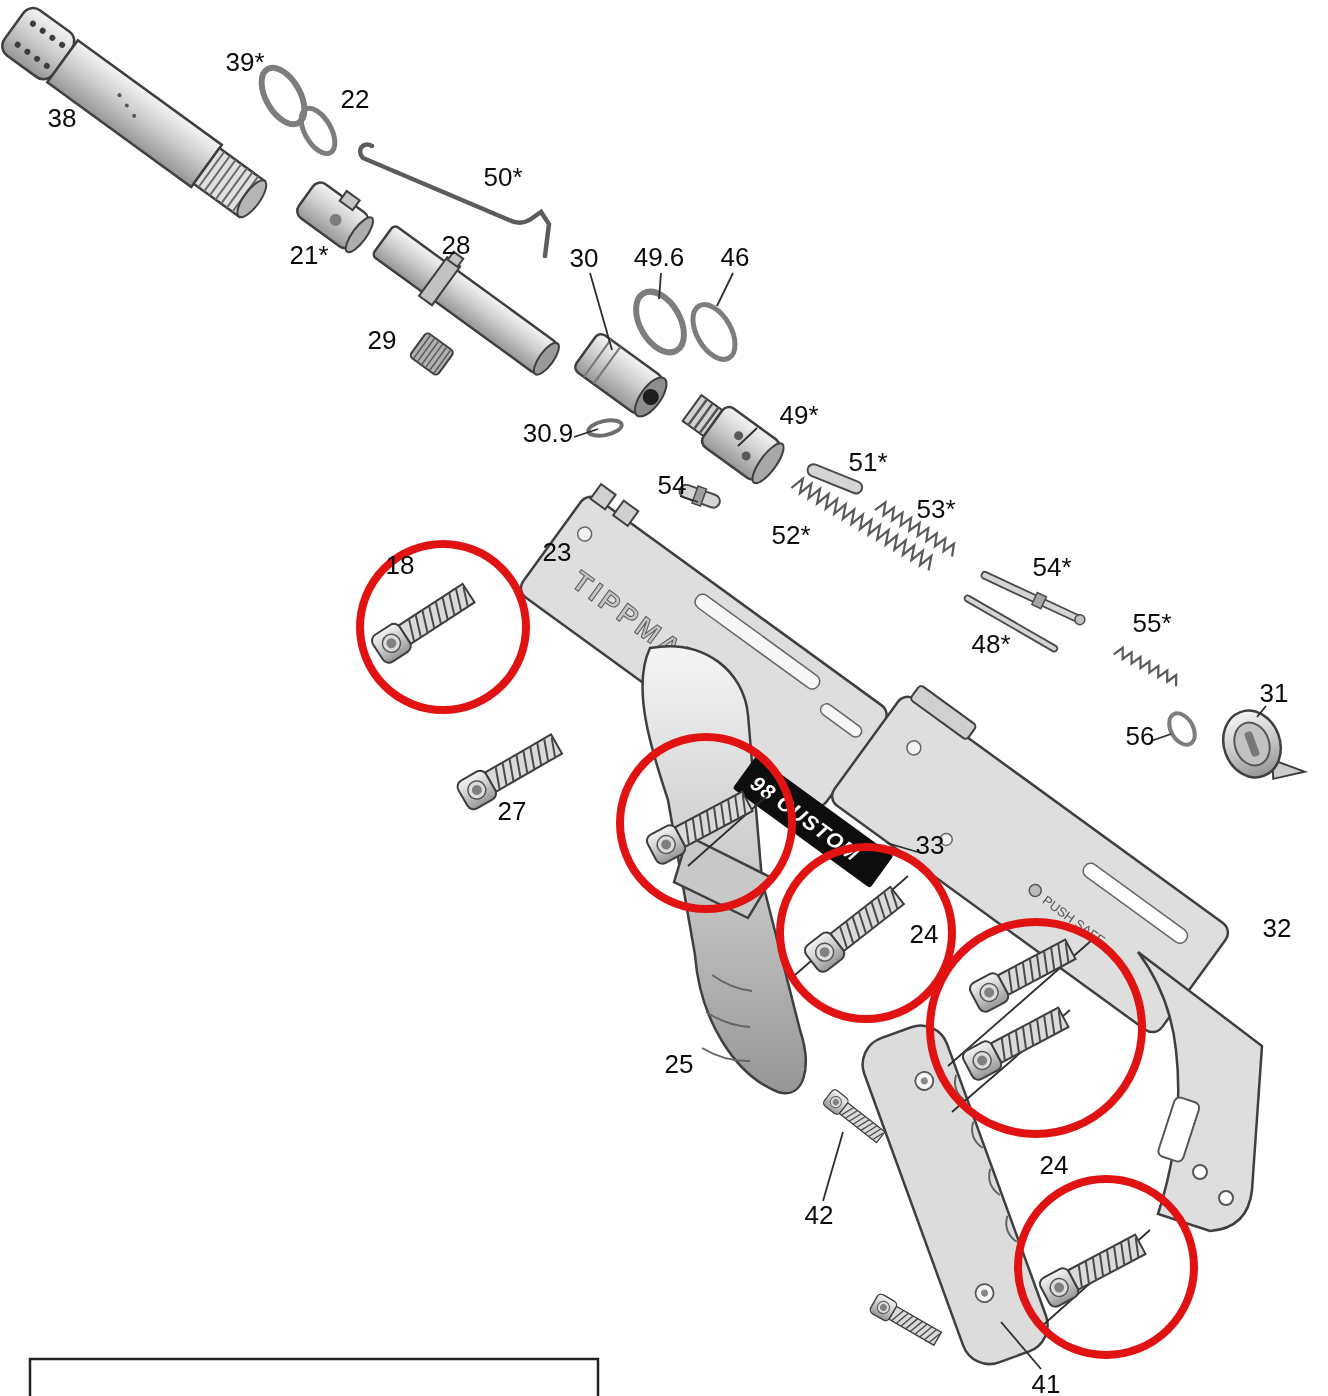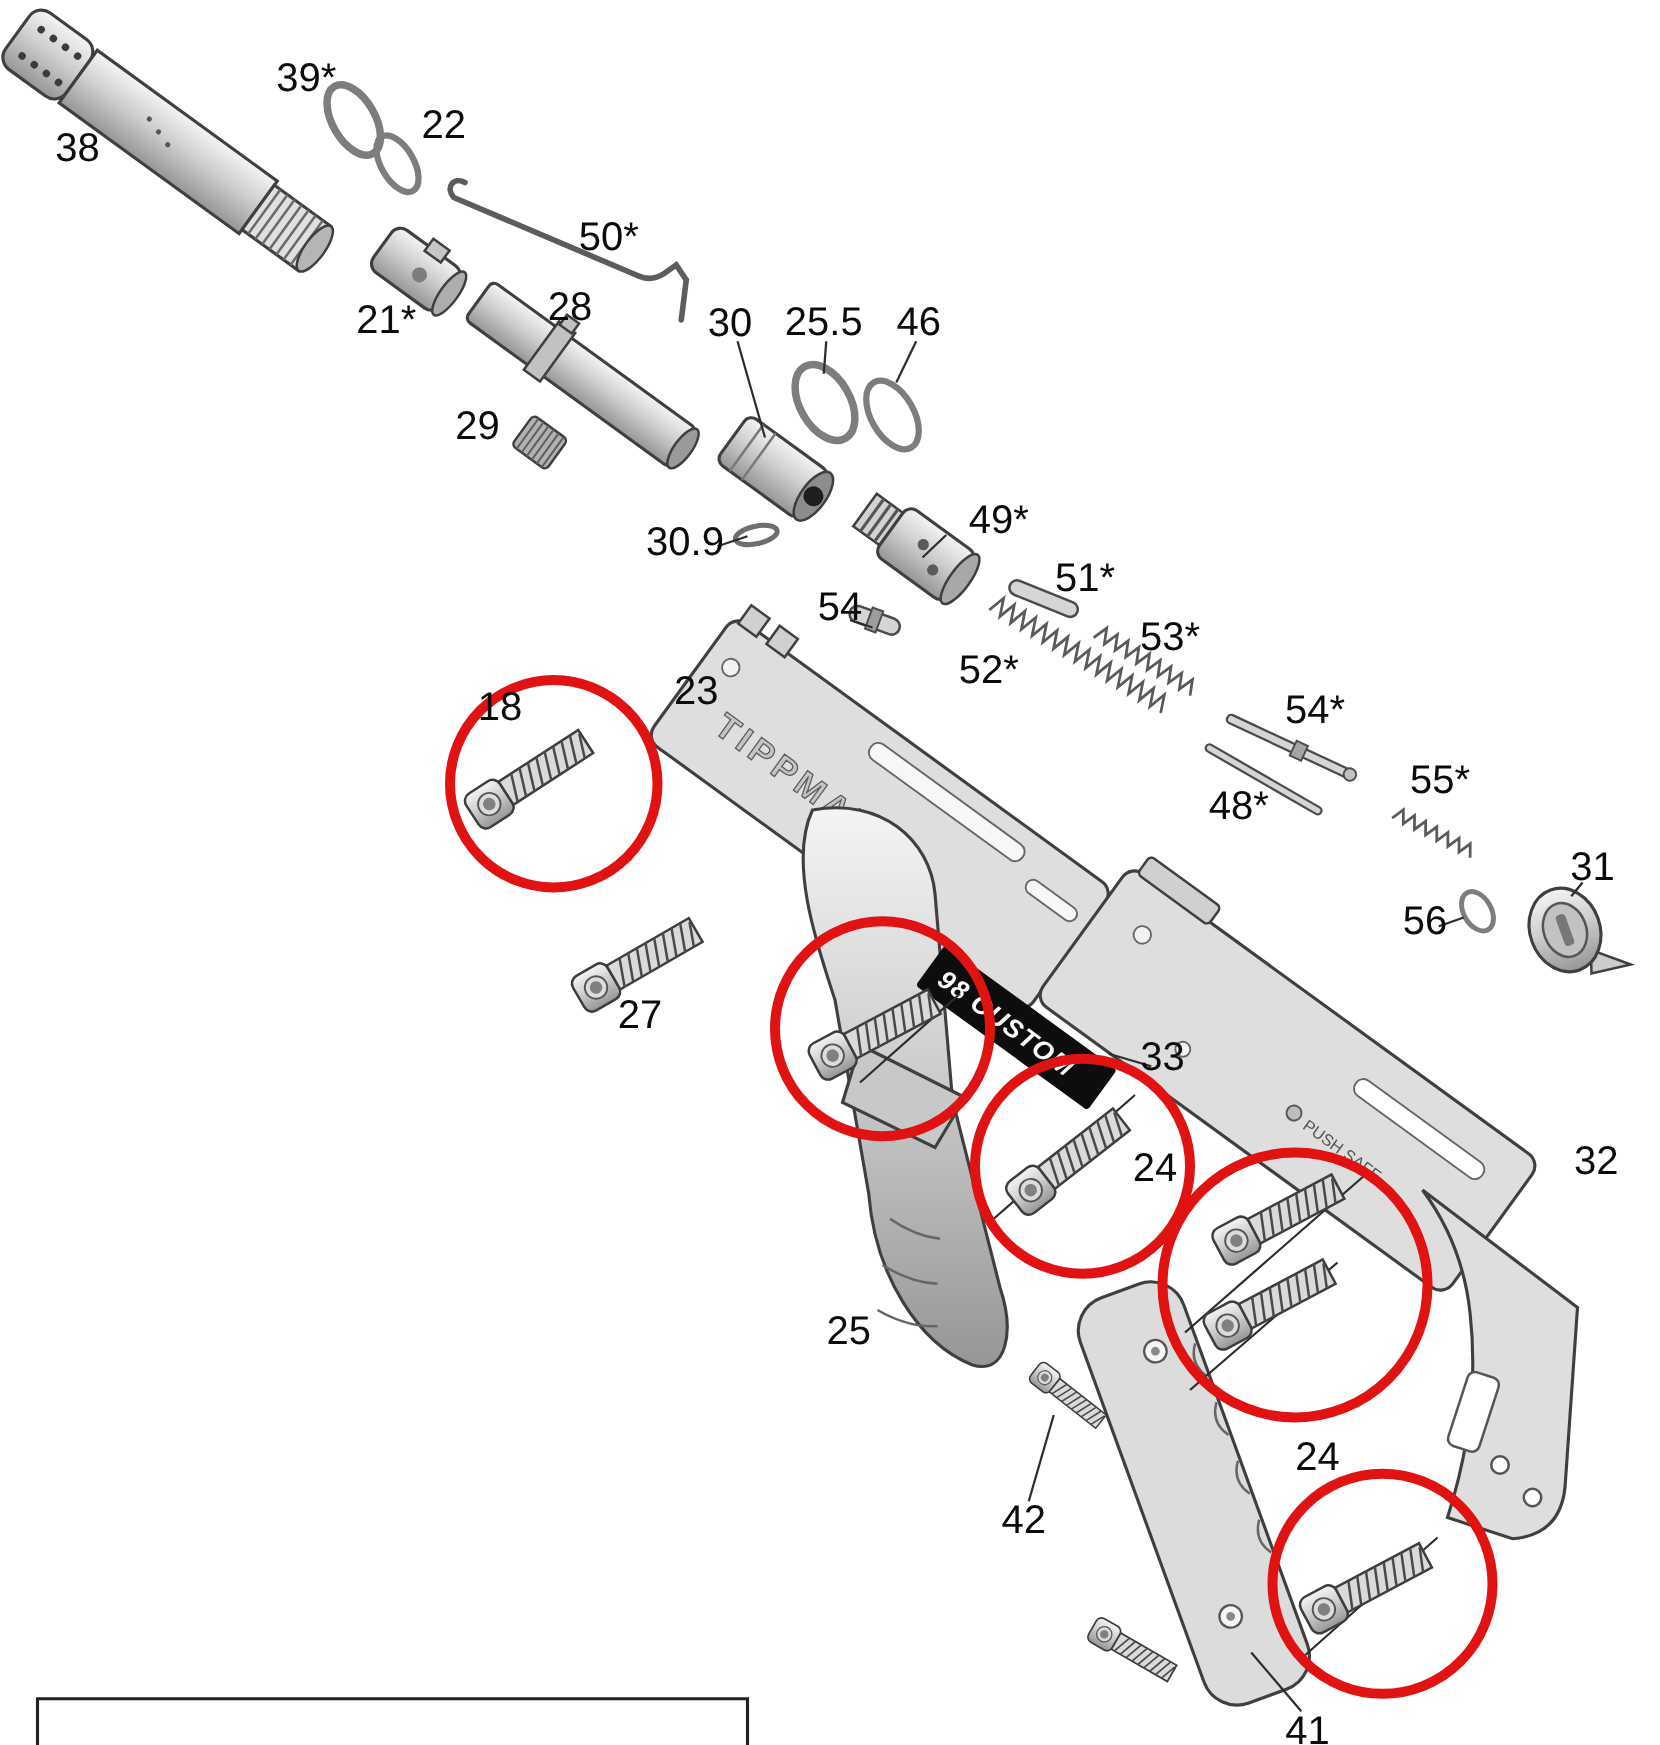--- a/index.html
+++ b/index.html
@@ -1,20 +1,20 @@
 <!DOCTYPE html>
 <html><head>
 <meta charset="utf-8">
 <style>
   html,body{margin:0;padding:0;background:#ffffff;}
   .stage{position:relative;width:1328px;height:1396px;background:#fff;overflow:hidden;
          font-family:"Liberation Sans","DejaVu Sans",sans-serif;}
   .stage svg{position:absolute;left:0;top:0;}
   #label-layer{position:absolute;left:0;top:0;width:100%;height:100%;pointer-events:none;}
-  .part-label{position:absolute;transform:translate(-50%,-50%);font-size:32px;line-height:1;
+  .part-label{position:absolute;transform:translate(-50%,-50%);font-size:26px;line-height:1;
               color:#0b0b0b;white-space:nowrap;}
 </style>
 </head>
 <body>
 
 <div class="stage">
   <svg width="1328" height="1396" viewBox="0 0 1328 1396" xmlns="http://www.w3.org/2000/svg" xmlns:xlink="http://www.w3.org/1999/xlink">
     <defs>
       <linearGradient id="met" x1="0" y1="0" x2="0" y2="1">
         <stop offset="0" stop-color="#f4f4f4"></stop>
@@ -217,26 +217,26 @@
         <circle cx="866" cy="933" r="86" fill="none" stroke="#e01212" stroke-width="8"></circle>
         <circle cx="1036" cy="1028" r="106" fill="none" stroke="#e01212" stroke-width="8"></circle>
         <circle cx="1106" cy="1267" r="88" fill="none" stroke="#e01212" stroke-width="8"></circle>
       </g>
   </svg>
 
   <div id="label-layer">
       <div class="part-label" style="left: 62px; top: 118px;">38</div>
       <div class="part-label" style="left: 245px; top: 62px;">39*</div>
       <div class="part-label" style="left: 355px; top: 99px;">22</div>
-      <div class="part-label" style="left: 487px; top: 177px; margin-top: 12px;">50*</div>
+      <div class="part-label" style="left: 503px; top: 177px;">50*</div>
       <div class="part-label" style="left: 309px; top: 255px;">21*</div>
       <div class="part-label" style="left: 456px; top: 245px;">28</div>
       <div class="part-label" style="left: 382px; top: 340px;">29</div>
       <div class="part-label" style="left: 584px; top: 258px;">30</div>
-      <div class="part-label" style="left: 659px; top: 257px;">25.5</div>
+      <div class="part-label" style="left: 659px; top: 257px;">49.6</div>
       <div class="part-label" style="left: 735px; top: 257px;">46</div>
       <div class="part-label" style="left: 548px; top: 433px;">30.9</div>
       <div class="part-label" style="left: 799px; top: 415px;">49*</div>
       <div class="part-label" style="left: 672px; top: 485px;">54</div>
       <div class="part-label" style="left: 868px; top: 462px;">51*</div>
       <div class="part-label" style="left: 791px; top: 535px;">52*</div>
       <div class="part-label" style="left: 936px; top: 509px;">53*</div>
       <div class="part-label" style="left: 1052px; top: 567px;">54*</div>
       <div class="part-label" style="left: 991px; top: 644px;">48*</div>
       <div class="part-label" style="left: 1152px; top: 623px;">55*</div>

